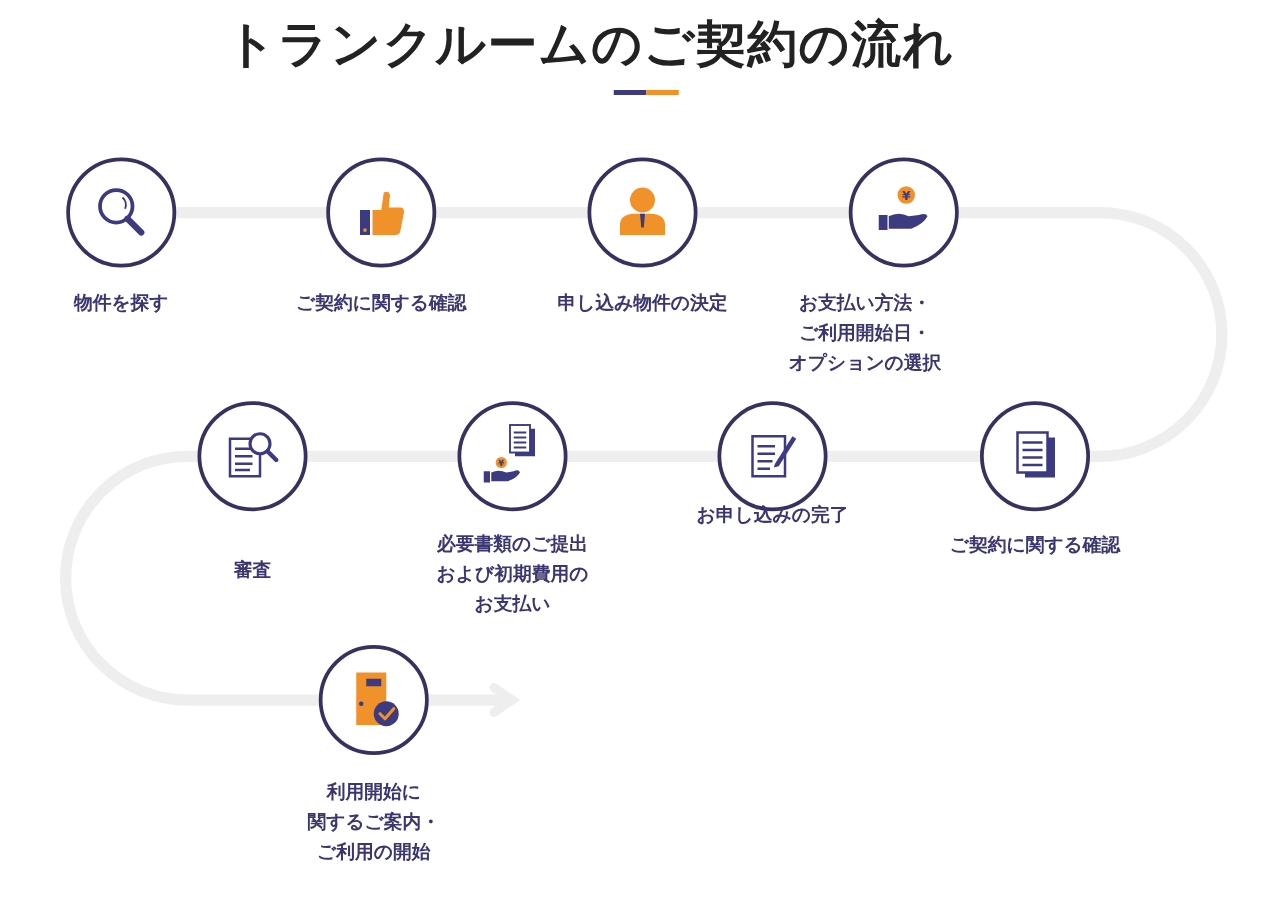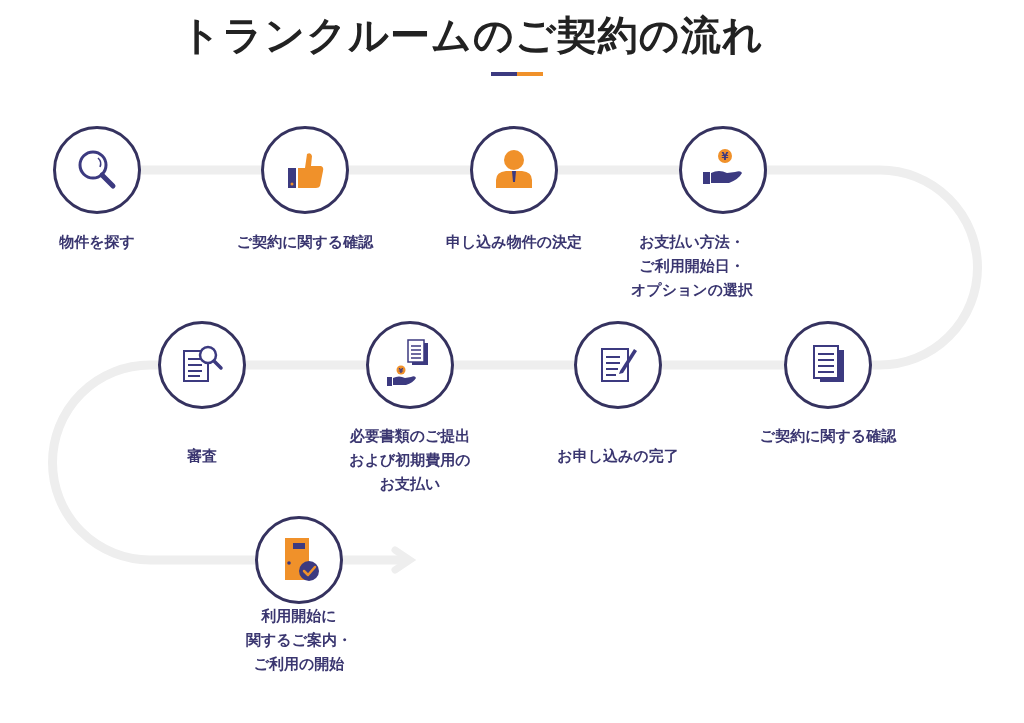--- a/index.html
+++ b/index.html
@@ -86,21 +86,21 @@
 <div class="step" style="left:574px;top:321px;">
   <svg viewBox="0 0 56 56">
     <rect x="12" y="12" width="26" height="32" fill="#fff" stroke="#3c3a80" stroke-width="2"></rect>
     <line x1="16" y1="20" x2="30" y2="20" stroke="#3c3a80" stroke-width="2"></line>
     <line x1="16" y1="26" x2="30" y2="26" stroke="#3c3a80" stroke-width="2"></line>
     <line x1="16" y1="32" x2="28" y2="32" stroke="#3c3a80" stroke-width="2"></line>
     <line x1="16" y1="38" x2="26" y2="38" stroke="#3c3a80" stroke-width="2"></line>
     <path d="M30 34 L44 12 L47 14 L33 36 L29 37 Z" fill="#3c3a80"></path>
   </svg>
 </div>
-<div class="label" style="left:508px;top:444px;text-align:center;">お申し込みの完了</div>
+<div class="label" style="left:508px;top:400px;text-align:center;">お申し込みの完了</div>
 
 <div class="step" style="left:366px;top:321px;">
   <svg viewBox="0 0 56 56">
     <rect x="30" y="6" width="16" height="22" fill="#3c3a80"></rect>
     <rect x="26" y="3" width="16" height="22" fill="#fff" stroke="#3c3a80" stroke-width="1.5"></rect>
     <line x1="29" y1="9" x2="39" y2="9" stroke="#3c3a80" stroke-width="1.5"></line>
     <line x1="29" y1="13" x2="39" y2="13" stroke="#3c3a80" stroke-width="1.5"></line>
     <line x1="29" y1="17" x2="39" y2="17" stroke="#3c3a80" stroke-width="1.5"></line>
     <line x1="29" y1="21" x2="39" y2="21" stroke="#3c3a80" stroke-width="1.5"></line>
     <circle cx="19" cy="33" r="4.5" fill="#f0912a"></circle>
@@ -128,15 +128,15 @@
 
 <div class="step" style="left:255px;top:516px;">
   <svg viewBox="0 0 56 56">
     <rect x="14" y="6" width="24" height="42" fill="#f0912a"></rect>
     <rect x="22" y="11" width="12" height="6" fill="#3c3a80"></rect>
     <circle cx="18" cy="31" r="1.8" fill="#3c3a80"></circle>
     <circle cx="38" cy="39" r="10" fill="#3c3a80"></circle>
     <path d="M33 39 L37 43 L44 35" fill="none" stroke="#f0912a" stroke-width="2.5" stroke-linecap="round" stroke-linejoin="round"></path>
   </svg>
 </div>
-<div class="label" style="left:189px;top:604px;">利用開始に
+<div class="label" style="left:189px;top:621px;">利用開始に
 関するご案内・
 ご利用の開始</div>
 
 </body></html>

